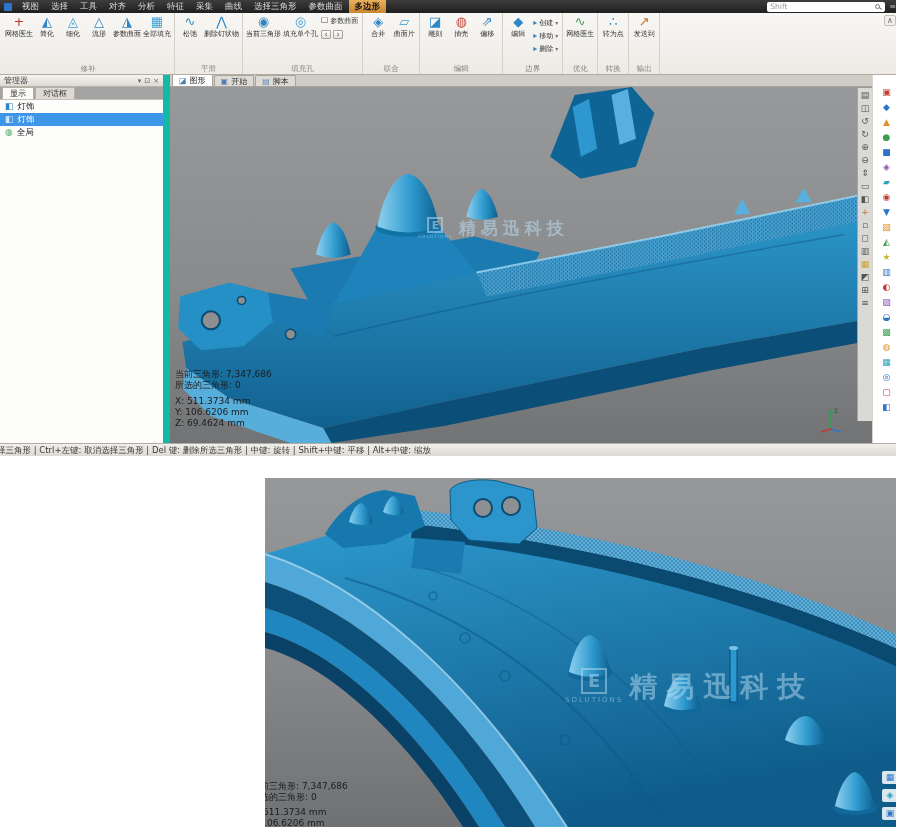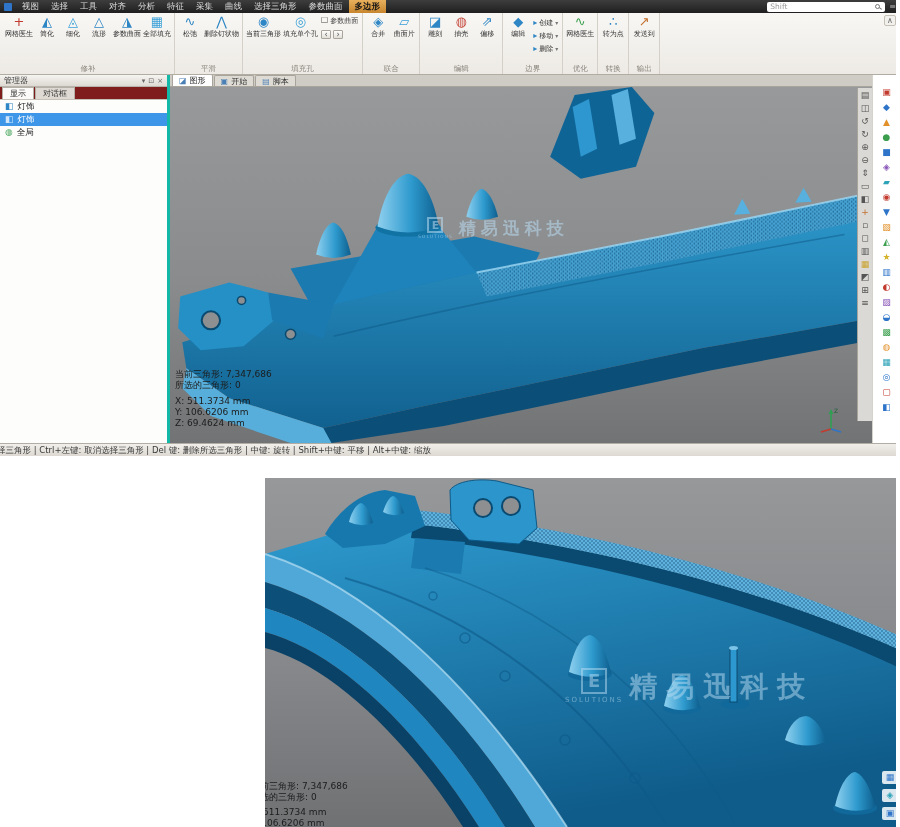--- a/index.html
+++ b/index.html
@@ -35,24 +35,24 @@
   .nav-arrows{display:flex;gap:2px}
   .navbtn{width:10px;height:9px;border:1px solid #a9a49b;background:linear-gradient(#fdfdfc,#e3dfd8);text-align:center;line-height:7px;font-size:8px;color:#555;border-radius:1px}
   .stack{display:flex;flex-direction:column;padding-top:2px}
   .stack-item{display:flex;align-items:center;gap:2px;font-size:7px;color:#333;height:13px;padding:0 2px}
   .sglyph{color:#2e86c4;font-size:8px}
   .caret{color:#777;font-size:6px}
   .ic-blue{color:#2e86c4}
   .ribbon-collapse{margin-left:auto;align-self:flex-start;margin-top:2px;margin-right:4px;font-size:8px;color:#666;border:1px solid #c5c0b6;background:#f2f0ec;width:12px;height:11px;line-height:9px;text-align:center;border-radius:2px}
 
   .main{position:absolute;left:0;top:75px;right:0;height:368px;display:flex}
-  .left-panel{width:170px;background:#f4f3f0;border-right:3px solid #14b8a6;display:flex;flex-direction:column}
+  .left-panel{width:170px;background:#f4f3f0;border-right:7px solid #14b8a6;display:flex;flex-direction:column}
   .lp-header{height:12px;background:linear-gradient(#f6f4f1,#ddd9d2);border-bottom:1px solid #b9b4ab;display:flex;align-items:center;font-size:8px;color:#333;padding:0 4px}
   .lp-btns{margin-left:auto;display:flex;gap:3px;color:#666;font-size:7px}
-  .lp-tabs{height:13px;display:flex;background:#7f1d1d;border-bottom:1px solid #c7c2b9;padding-left:2px;gap:1px}
+  .lp-tabs{height:13px;display:flex;background:#a3a3a3;border-bottom:1px solid #c7c2b9;padding-left:2px;gap:1px}
   .lp-tab{font-size:8px;line-height:12px;padding:0 7px;background:#dedad3;border:1px solid #b5b0a7;border-bottom:none;color:#333}
   .lp-tab.active{background:#fbfaf8}
   .tree{flex:1;background:#fdfdfc}
   .titem{height:13px;display:flex;align-items:center;gap:4px;padding-left:5px;font-size:8.5px}
   .tglyph{font-size:9px;line-height:13px}
   .tlabel{color:#222}
   .titem.selected{background:#3d96e8}
   .titem.selected .tlabel{color:#fff}
 
   .vp-wrap{flex:1;display:flex;flex-direction:column;min-width:0}

